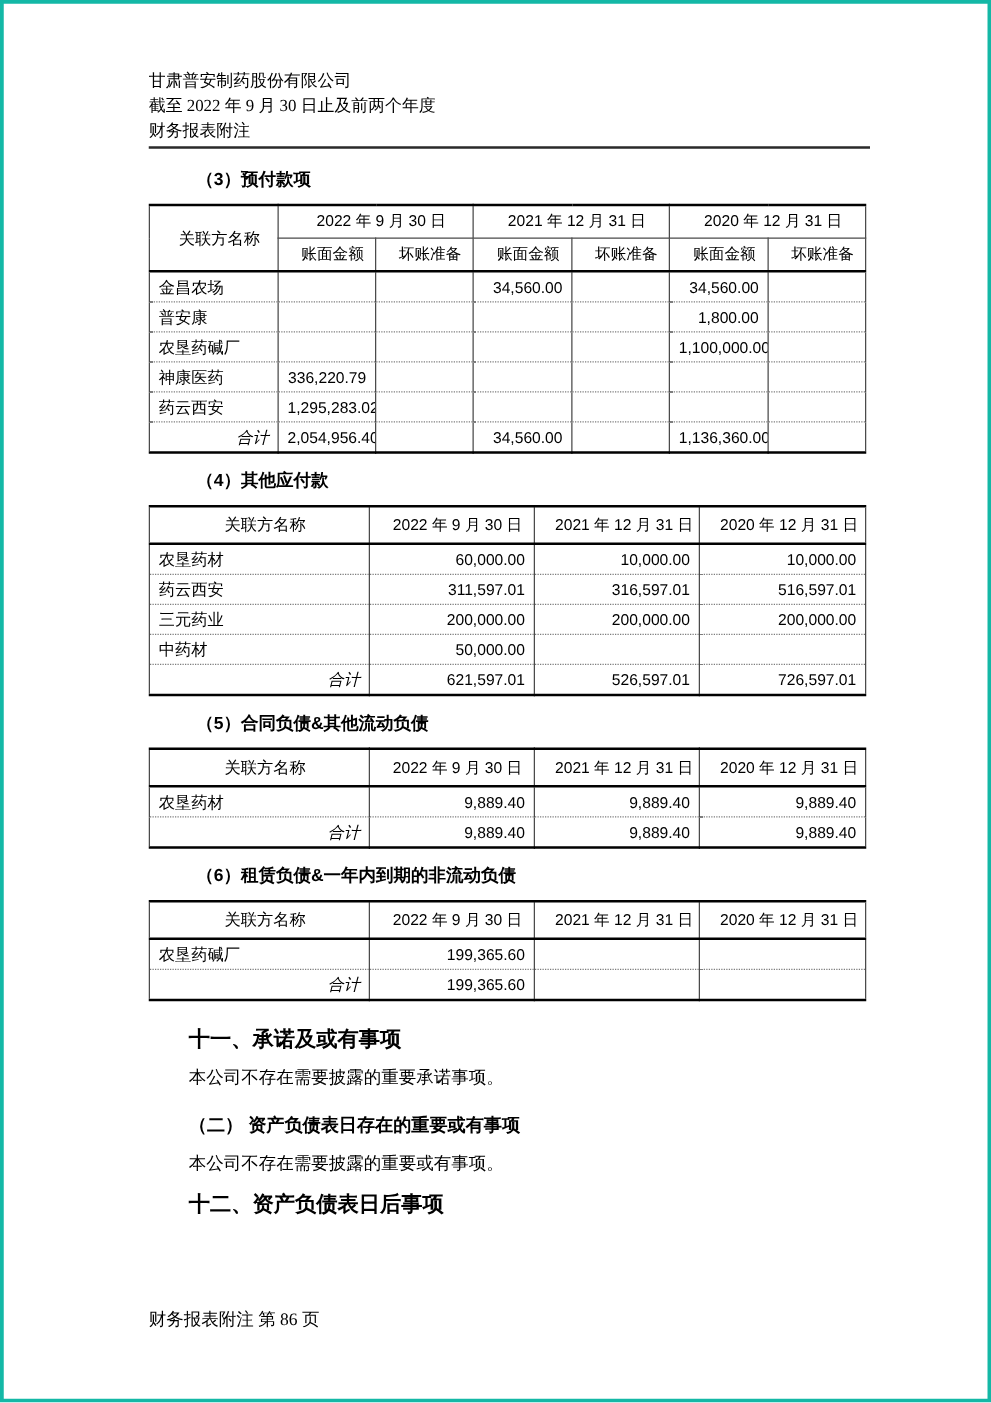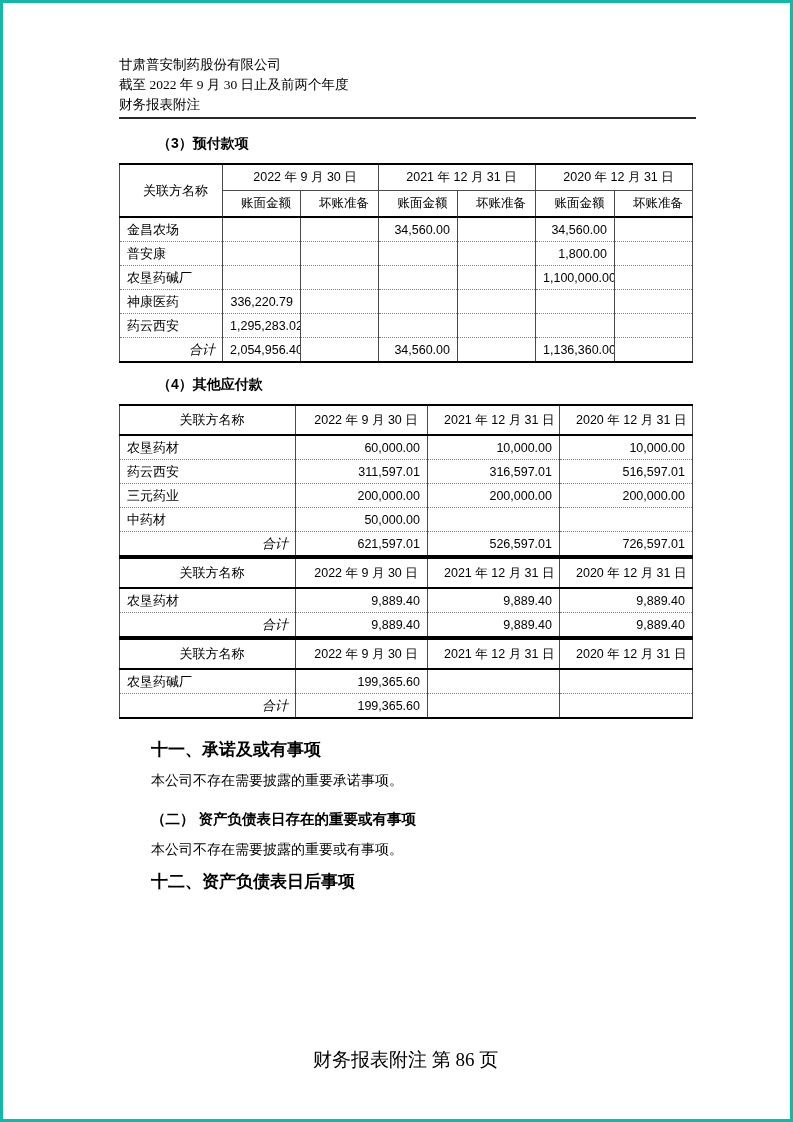--- a/index.html
+++ b/index.html
@@ -61,21 +61,21 @@
     font-weight:bold; font-size:14.5px; line-height:17px;
     margin:9px 0 0 32px;
   }
   .subheading.gap-lg { margin-top:22px; }
   .body-text {
     font-size:14px; line-height:17px;
     margin:13px 0 0 32px;
   }
   .footer {
     position:absolute; top:1044px; left:116px; width:573px;
-    text-align:center; font-size:19px;
+    font-size:14px;
   }
 </style>
 </head>
 <body>
 
 <div class="page">
   <div class="content">
 
     <div class="doc-header">
       <div>甘肃普安制药股份有限公司</div>
@@ -212,20 +212,21 @@
           </tr>
           <tr class="total-row">
             <td class="name-c">合计</td>
             <td class="num-c">621,597.01</td>
             <td class="num-c">526,597.01</td>
             <td class="num-c">726,597.01</td>
           </tr>
         </tbody>
       </table>
 
+    <h3 class="tbl-title">（5）合同负债&amp;其他流动负债</h3>
     <table class="fin-table simple">
         <colgroup>
           <col style="width: 176px;">
           <col style="width: 132px;">
           <col style="width: 132px;">
           <col style="width: 133px;">
         </colgroup>
         <thead>
           <tr>
             <th class="name-h">关联方名称</th>
@@ -243,20 +244,21 @@
           </tr>
           <tr class="total-row">
             <td class="name-c">合计</td>
             <td class="num-c">9,889.40</td>
             <td class="num-c">9,889.40</td>
             <td class="num-c">9,889.40</td>
           </tr>
         </tbody>
       </table>
 
+    <h3 class="tbl-title">（6）租赁负债&amp;一年内到期的非流动负债</h3>
     <table class="fin-table simple">
         <colgroup>
           <col style="width: 176px;">
           <col style="width: 132px;">
           <col style="width: 132px;">
           <col style="width: 133px;">
         </colgroup>
         <thead>
           <tr>
             <th class="name-h">关联方名称</th>

